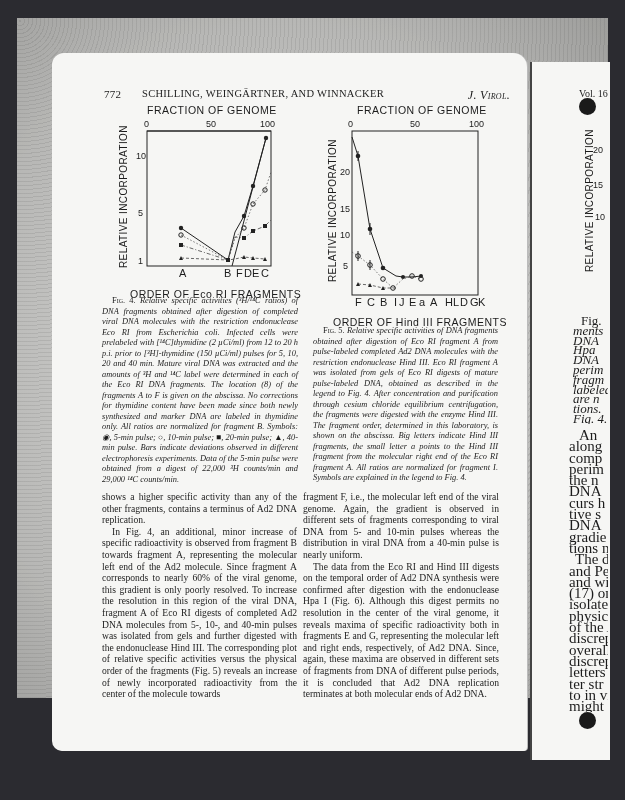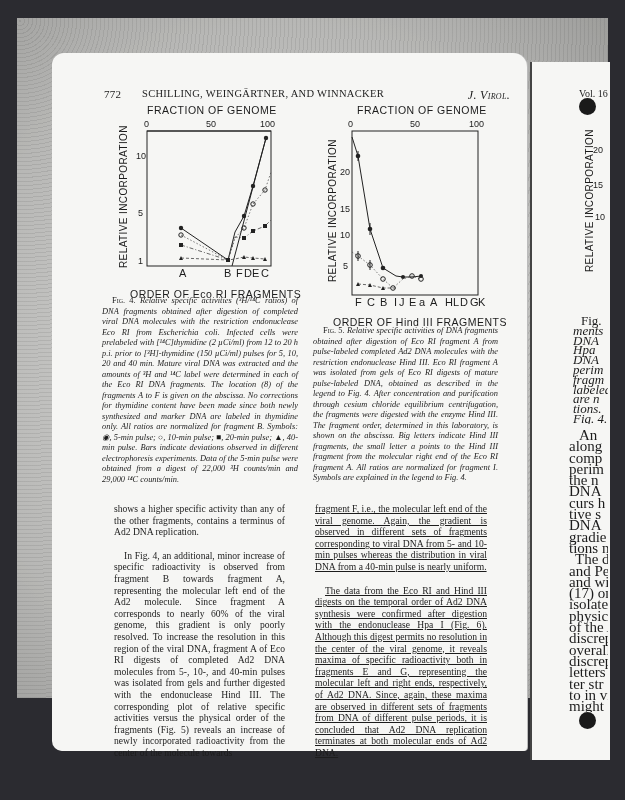--- a/index.html
+++ b/index.html
@@ -19,21 +19,21 @@
   .running-head .pg { position:absolute; left:4px; }
   .running-head .authors { position:absolute; left:42px; font-variant:small-caps; font-size:10.5px; }
   .running-head .journal { position:absolute; right:0; font-size:12px; font-variant:small-caps;font-style:italic; }
   .fig { position:absolute; font-family:"Liberation Sans", sans-serif; }
   .axis-title { position:absolute; font-size:10.5px; letter-spacing:.5px; white-space:nowrap; }
   .tick { position:absolute; font-size:9px; }
   .ylab { position:absolute; font-size:10px; letter-spacing:.4px; transform:rotate(-90deg); transform-origin:left top; white-space:nowrap; }
   .caption { position:absolute; font-size:8.4px; line-height:10.5px; font-style:italic; text-align:justify; hyphens:auto; }
   .caption .fig-label { font-style:normal; font-variant:small-caps; }
   .body-col { position:absolute; font-size:9.6px; line-height:11.6px; text-align:justify; }
-  .body-col p { margin:12px; text-indent:10px; }
+  .body-col p { margin:0; text-indent:10px; }
   .body-col p.cont { text-indent:0; }
   .right-frag { position:absolute; font-size:9px; line-height:11.5px; white-space:nowrap; overflow:hidden; }
 </style>
 </head>
 <body>
 
 <div class="scan-bg"></div>
 
 <div class="page-left"></div>
 <div class="page-right"></div>
@@ -150,21 +150,21 @@
 
 <div class="caption" style="left:313px;top:326px;width:185px;text-indent:10px;">
   <span class="fig-label">Fig. 5.</span>
   <span>Relative specific activities of DNA fragments obtained after digestion of Eco RI fragment A from pulse-labeled completed Ad2 DNA molecules with the restriction endonuclease Hind III. Eco RI fragment A was isolated from gels of Eco RI digests of mature pulse-labeled DNA, obtained as described in the legend to Fig. 4. After concentration and purification through cesium chloride equilibrium centrifugation, the fragments were digested with the enzyme Hind III. The fragment order, determined in this laboratory, is shown on the abscissa. Big letters indicate Hind III fragments, the small letter a points to the Hind III fragment from the molecular right end of the Eco RI fragment A. All ratios are normalized for fragment I. Symbols are explained in the legend to Fig. 4.</span>
 </div>
 
 <div class="body-col" style="left:102px;top:491px;width:195px;">
   <p class="cont">shows a higher specific activity than any of the other fragments, contains a terminus of Ad2 DNA replication.</p>
   <p>In Fig. 4, an additional, minor increase of specific radioactivity is observed from fragment B towards fragment A, representing the molecular left end of the Ad2 molecule. Since fragment A corresponds to nearly 60% of the viral genome, this gradient is only poorly resolved. To increase the resolution in this region of the viral DNA, fragment A of Eco RI digests of completed Ad2 DNA molecules from 5-, 10-, and 40-min pulses was isolated from gels and further digested with the endonuclease Hind III. The corresponding plot of relative specific activities versus the physical order of the fragments (Fig. 5) reveals an increase of newly incorporated radioactivity from the center of the molecule towards</p>
 </div>
-<div class="body-col" style="left:303px;top:491px;width:196px;text-decoration:underline;">
+<div class="body-col" style="left:303px;top:491px;width:196px;">
   <p class="cont">fragment F, i.e., the molecular left end of the viral genome. Again, the gradient is observed in different sets of fragments corresponding to viral DNA from 5- and 10-min pulses whereas the distribution in viral DNA from a 40-min pulse is nearly uniform.</p>
   <p>The data from the Eco RI and Hind III digests on the temporal order of Ad2 DNA synthesis were confirmed after digestion with the endonuclease Hpa I (Fig. 6). Although this digest permits no resolution in the center of the viral genome, it reveals maxima of specific radioactivity both in fragments E and G, representing the molecular left and right ends, respectively, of Ad2 DNA. Since, again, these maxima are observed in different sets of fragments from DNA of different pulse periods, it is concluded that Ad2 DNA replication terminates at both molecular ends of Ad2 DNA.</p>
 </div>
 
 <div class="right-frag" style="left:567px;top:88px;width:40px;font-size:10px;margin-left:12px;">Vol. 16</div>
 <div class="ylab" style="left:584px;top:272px;font-family:'Liberation Sans',sans-serif;">RELATIVE INCORPORATION</div>
 <div class="right-frag" style="left:593px;top:145px;width:15px;font-family:'Liberation Sans',sans-serif;">20</div>
 <div class="right-frag" style="left:593px;top:180px;width:15px;font-family:'Liberation Sans',sans-serif;">15</div>
 <div class="right-frag" style="left:595px;top:212px;width:13px;font-family:'Liberation Sans',sans-serif;">10</div>
 

